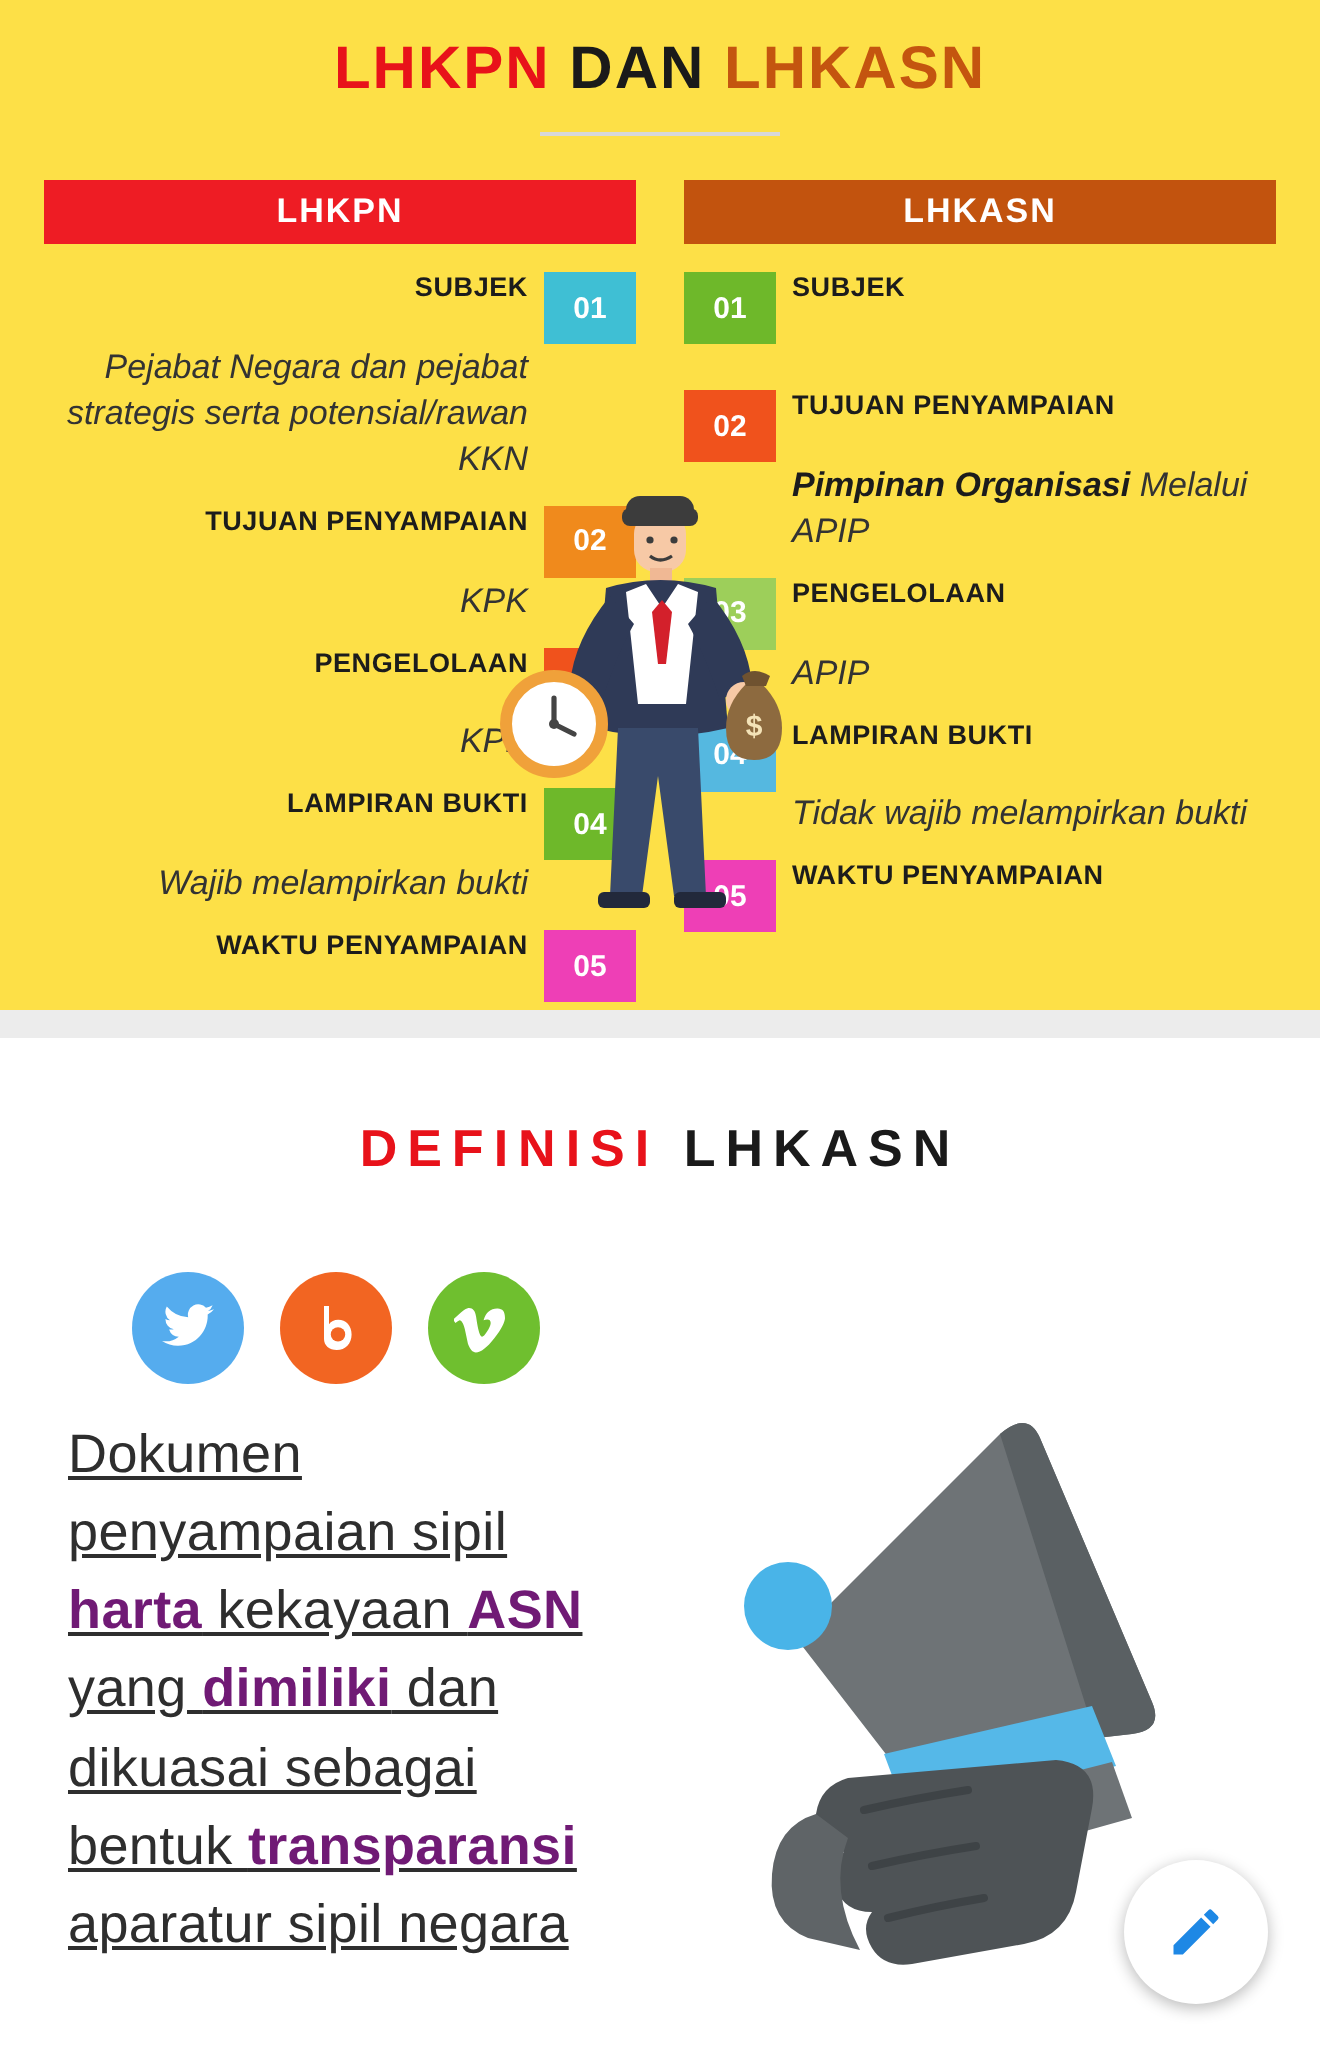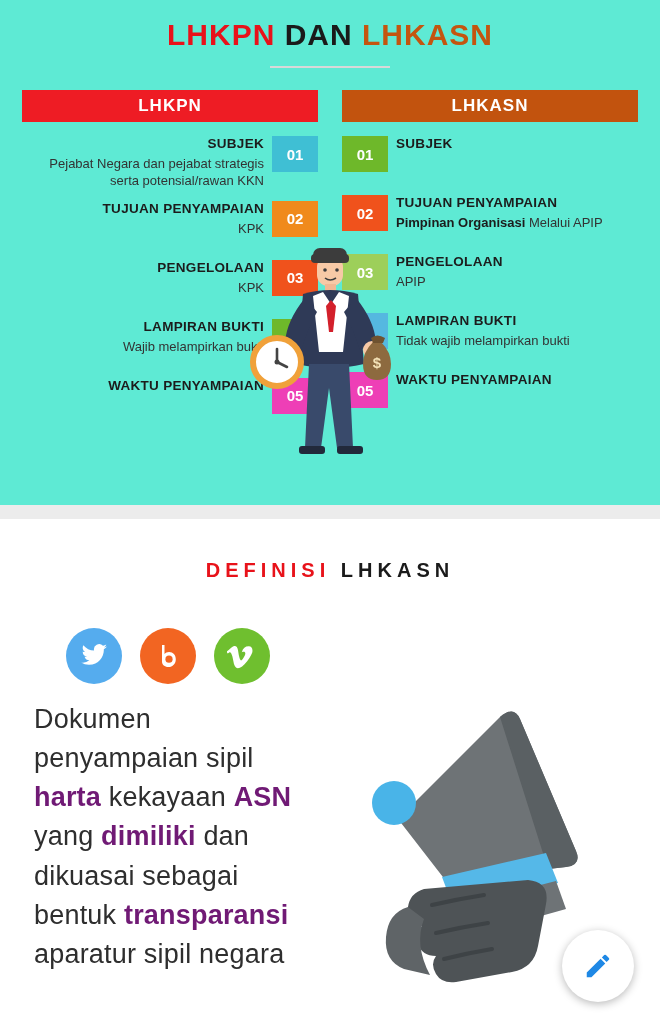--- a/index.html
+++ b/index.html
@@ -8,21 +8,21 @@
     background: #ffffff;
     font-family: "Liberation Sans", sans-serif;
     overflow: hidden;
   }
   .page { position: relative; width: 660px; height: 1024px; }
 
   
   .panel-one {
     position: relative;
     width: 660px; height: 505px;
-    background: #5eead4;
+    background: #fde047;
     padding-top: 18px;
   }
   .main-title {
     text-align: center;
     font-size: 30px;
     font-weight: bold;
     letter-spacing: 1px;
   }
   .t-red { color: #e8121a; }
   .t-dark { color: #1a1a1a; }
@@ -68,24 +68,25 @@
   .row.left .row-text { text-align: right; }
   .row.right .row-text { text-align: left; }
   .row-label {
     font-size: 13.5px;
     font-weight: bold;
     color: #1c1c1c;
     letter-spacing: .3px;
     line-height: 1.25;
   }
   .row-desc {
-    font-size: 13px;
+    font-size: 17px;
     color: #333;
     line-height: 1.35;
-    margin-top: 2px;
+    margin-top: 20px;
+    font-style: italic;
   }
   .row-desc b { font-weight: bold; color: #1c1c1c; }
   .num {
     flex: 0 0 46px;
     width: 46px; height: 36px;
     color: #fff;
     font-size: 15px;
     font-weight: bold;
     display: flex;
     align-items: center;
@@ -109,21 +110,21 @@
 
   
   .panel-two {
     position: relative;
     width: 660px; height: 505px;
     background: #ffffff;
     padding-top: 40px;
   }
   .def-title {
     text-align: center;
-    font-size: 20px;
+    font-size: 26px;
     font-weight: bold;
     letter-spacing: 5px;
   }
   .def-title .t-red { color: #e8121a; }
 
   .social {
     display: flex;
     gap: 18px;
     margin: 46px 0 0 66px;
   }
@@ -137,20 +138,21 @@
   .soc-bebo { background: #f26522; }
   .soc-vimeo { background: #6fbf2f; }
 
   .def-body {
     margin: 16px 0 0 34px;
     width: 350px;
     font-size: 27px;
     line-height: 1.45;
     color: #2e2e2e;
     letter-spacing: .2px;
+    text-decoration: underline;
   }
   .def-body b { font-weight: bold; color: #701a75; }
 
   .megaphone {
     position: absolute;
     right: 20px;
     top: 170px;
     width: 290px; height: 300px;
     pointer-events: none;
   }

